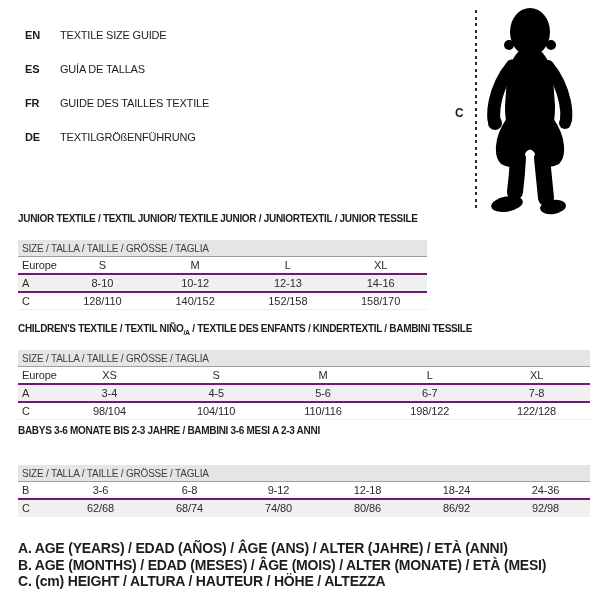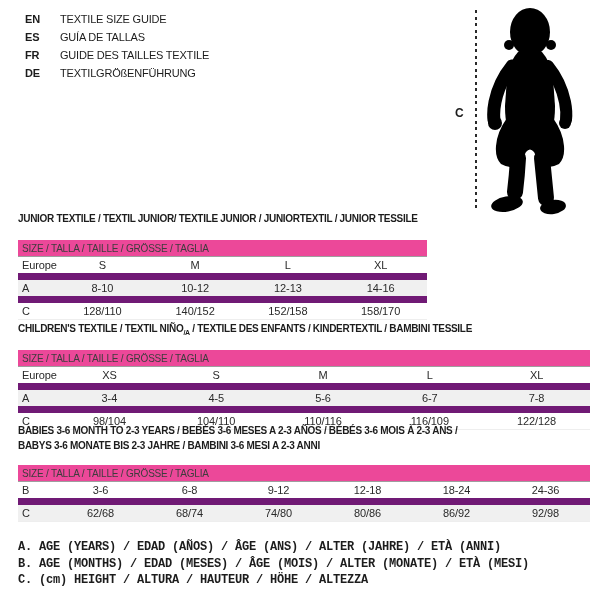--- a/index.html
+++ b/index.html
@@ -5,54 +5,54 @@
   html,body{margin:0;padding:0;}
   body{
     width:600px;height:600px;position:relative;background:#ffffff;
     font-family:"Liberation Sans","DejaVu Sans",sans-serif;
     color:#1c1c1c;overflow:hidden;
   }
   .abs{position:absolute;}
 
   
   .lang-block{left:25px;top:10px;}
-  .lang-row{display:flex;height:18px;align-items:center;}
+  .lang-row{display:flex;height:18px;align-items:center;margin-top:16px;}
   .lang-code{width:35px;font-size:11px;font-weight:700;letter-spacing:-0.2px;}
   .lang-label{font-size:11px;font-weight:400;letter-spacing:-0.2px;white-space:nowrap;}
 
   
   .dash-line{left:475px;top:10px;width:2px;height:202px;
     background:repeating-linear-gradient(to bottom,#2a2a2a 0 3px,transparent 3px 6.5px);}
   .measure-label{left:455px;top:106px;font-size:12px;font-weight:600;}
   .silhouette{left:485px;top:6px;}
 
   
   .sec-title{font-size:10px;font-weight:700;letter-spacing:-0.3px;white-space:nowrap;}
   .sec-title sub{font-size:7px;}
 
   
   .tbl{left:18px;}
   .t-junior{width:409px;}
   .t-wide{width:572px;}
-  .size-header{height:17px;line-height:17px;background:#ec4899;color:#3d3d3d;
+  .size-header{height:17px;line-height:17px;background:#e5e5e5;color:#3d3d3d;
     font-size:10px;letter-spacing:-0.2px;padding-left:4px;box-sizing:border-box;
     border-bottom:1px solid #9e9e9e;white-space:nowrap;overflow:hidden;}
   .trow{display:grid;height:16px;align-items:center;font-size:11px;color:#2a2a2a;
-    border-bottom:7px solid #701a75;letter-spacing:-0.1px;}
+    border-bottom:2px solid #701a75;letter-spacing:-0.1px;}
   .trow:last-child{border-bottom:1px solid #eeeeee;}
   .cols4{grid-template-columns:38px repeat(4,1fr);}
   .cols5{grid-template-columns:38px repeat(5,1fr);}
   .cols6{grid-template-columns:38px repeat(6,1fr);}
   .trow .label{padding-left:4px;text-align:left;}
   .trow span{text-align:center;}
   .shaded{background:#f0f0f0;}
 
   
   .notes{left:18px;top:540px;}
-  .note-line{font-size:12px;font-weight:700;letter-spacing:-0.2px;height:16.5px;white-space:nowrap;font-family:Liberation Mono, monospace;}
+  .note-line{font-size:14px;font-weight:700;letter-spacing:-0.2px;height:16.5px;white-space:nowrap;}
 </style>
 </head>
 <body>
 
 <div class="abs lang-block">
   <div class="lang-row">
     <span class="lang-code">EN</span>
     <span class="lang-label">TEXTILE SIZE GUIDE</span>
   </div>
   <div class="lang-row">
@@ -134,27 +134,26 @@
     <span>4-5</span>
     <span>5-6</span>
     <span>6-7</span>
     <span>7-8</span>
   </div>
   <div class="trow cols5">
     <span class="label">C</span>
     <span>98/104</span>
     <span>104/110</span>
     <span>110/116</span>
-    <span>116/109</span>
+    <span>198/122</span>
     <span>122/128</span>
   </div>
 </div>
 
 <div class="abs" style="left:18px;top:425px;">
-  <div class="sec-title" style="height:15px;">BABIES 3-6 MONTH TO 2-3 YEARS / BEBÉS 3-6 MESES A 2-3 AÑOS / BÉBÉS 3-6 MOIS À 2-3 ANS /</div>
   <div class="sec-title" style="height:15px;">BABYS 3-6 MONATE BIS 2-3 JAHRE / BAMBINI 3-6 MESI A 2-3 ANNI</div>
 </div>
 <div class="abs tbl t-wide" style="top:465px;">
   <div class="size-header">SIZE / TALLA / TAILLE / GRÖSSE / TAGLIA</div>
   <div class="trow cols6">
     <span class="label">B</span>
     <span>3-6</span>
     <span>6-8</span>
     <span>9-12</span>
     <span>12-18</span>

